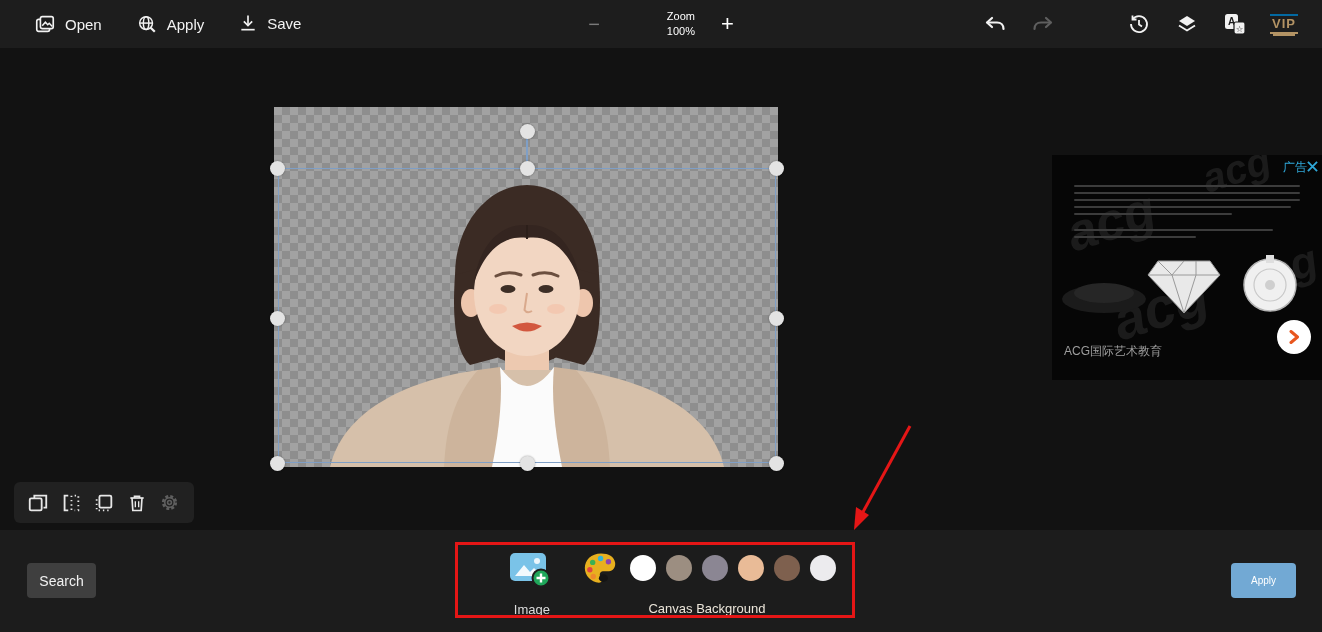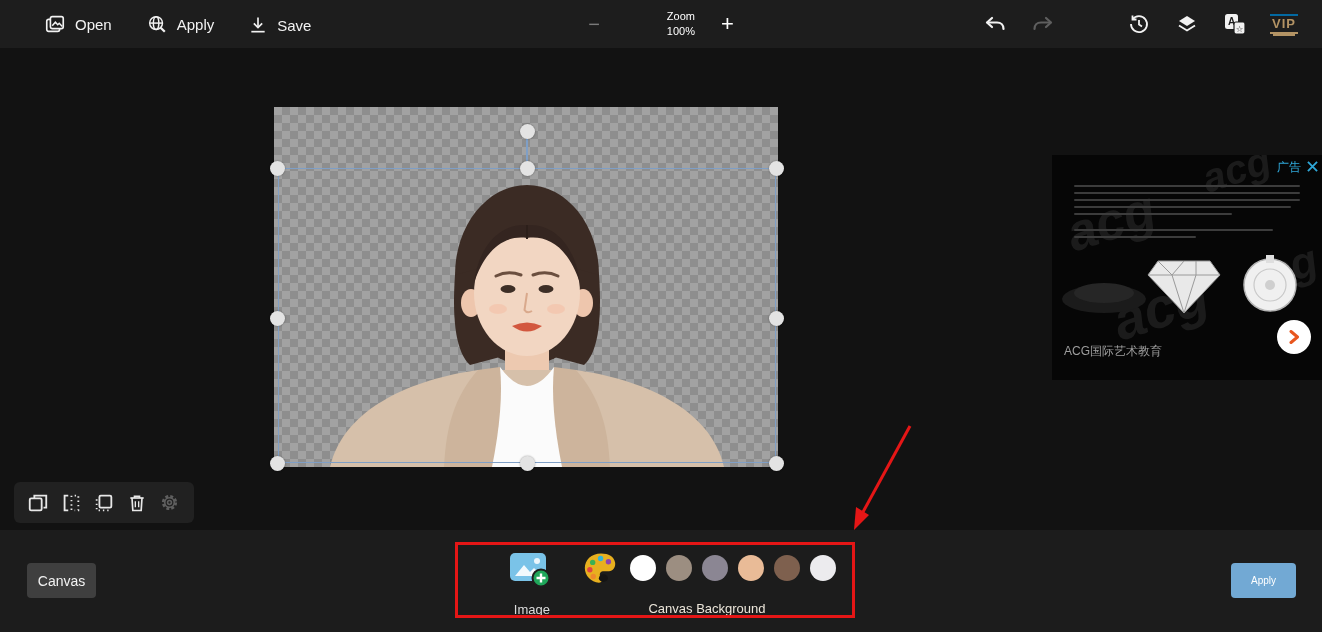--- a/index.html
+++ b/index.html
@@ -1,21 +1,21 @@
 <!DOCTYPE html>
 <html><head>
 <meta charset="utf-8">
 <style>
   * { margin:0; padding:0; box-sizing:border-box; }
   html,body { width:1322px; height:632px; background:#121212; font-family:"Liberation Sans", sans-serif; overflow:hidden; }
   #app { position:relative; width:1322px; height:632px; background:#121212; }
 
   
   .topbar { position:absolute; left:0; top:0; width:1322px; height:48px; background:#1d1d1d; display:flex; align-items:center; color:#f0f0f0; }
-  .tb-left { display:flex; align-items:flex-end; gap:34px; padding-left:44px; }
+  .tb-left { display:flex; align-items:flex-start; gap:34px; padding-left:34px; }
   .tb-btn { display:flex; align-items:center; gap:9px; font-size:15px; color:#f2f2f2; cursor:pointer; }
   .tb-btn svg { display:block; }
   .tb-center { position:absolute; left:0; right:0; top:0; height:48px; display:flex; align-items:center; justify-content:center; gap:26px; pointer-events:none; }
   .tb-center > * { pointer-events:auto; }
   .zoom-minus { color:#7a7a7a; font-size:20px; }
   .zoom-plus { color:#fff; font-size:22px; }
   .zoom-text { text-align:center; font-size:11px; line-height:15px; color:#fff;margin-left:41px; }
   .tb-right { position:absolute; right:0; top:0; height:48px; display:flex; align-items:center; gap:22px; padding-right:24px; }
   .tb-icon { display:flex; align-items:center; justify-content:center; width:26px; height:26px; cursor:pointer; }
   .vip-badge { color:#b39364; font-weight:bold; font-size:13px; letter-spacing:1px; border-top:2px solid #0369a1; border-bottom:2px solid #b39364; box-shadow:0 5px 0 -3px #b39364; padding:1px 2px; line-height:14px; }
@@ -32,21 +32,21 @@
   .rot-line { position:absolute; left:252px; top:28px; width:2px; height:36px; background:#7f9fc6; }
   .handle { position:absolute; width:15px; height:15px; border-radius:50%; background:#e3e3e3; box-shadow:0 0 2px rgba(0,0,0,.4); }
 
   
   .obj-toolbar { position:absolute; left:14px; top:482px; width:180px; height:41px; background:#212121; border-radius:6px; display:flex; align-items:center; justify-content:space-around; padding:0 8px; }
   .obj-icon { width:24px; height:24px; display:flex; align-items:center; justify-content:center; color:#e8e8e8; cursor:pointer; }
   .obj-icon.dim { color:#5f5f5f; }
 
   
   .ad { position:absolute; left:1052px; top:155px; width:270px; height:225px; background:#060606; overflow:hidden; }
-  .ad-badge-row { position:absolute; right:4px; top:4px; display:flex; align-items:center; gap:6px; color:#2fa7d8; font-size:12px; }
+  .ad-badge-row { position:absolute; right:4px; top:4px; display:flex; align-items:center; color:#2fa7d8; font-size:12px; }
   .ad-watermark { position:absolute; color:#8a8a8a; opacity:.16; font-weight:bold; font-style:italic; transform:rotate(-18deg); }
   .ad-par { position:absolute; left:22px; top:30px; width:226px; }
   .ad-par div { height:2px; background:#3c3c3c; margin-bottom:5px; border-radius:1px; }
   .ad-products { position:absolute; left:0; top:78px; width:270px; height:86px; }
   .ad-headline { position:absolute; left:12px; top:156px; color:#fff; font-size:21px; font-weight:bold; }
   .ad-subline { position:absolute; left:12px; top:188px; color:#9e9e9e; font-size:12px; }
   .ad-cta { position:absolute; left:225px; top:165px; width:34px; height:34px; border-radius:50%; background:#fff; display:flex; align-items:center; justify-content:center; cursor:pointer; }
   .remove-ads { position:absolute; left:1052px; top:401px; width:270px; text-align:center; color:#8f8f8f; font-size:15px; }
 
   
@@ -289,21 +289,21 @@
   </div>
 
 
   <svg class="hl-arrow" width="90" height="125" viewBox="0 0 90 125">
     <path d="M70 8 L23 94" stroke="#e51616" stroke-width="3" fill="none"></path>
     <polygon points="14,112 29,97 16,89" fill="#e51616"></polygon>
   </svg>
   <div class="hl-rect"></div>
 
   <div class="footer">
-    <button class="btn-cancel">Canvas</button>
+    <button class="btn-cancel">Search</button>
     <button class="btn-apply">Apply</button>
 
     <div class="panel">
       <div class="image-item">
         <span>
           <svg width="42" height="38" viewBox="0 0 42 38">
             <rect x="2" y="2" width="36" height="28" rx="5" fill="#7ac3e8"></rect>
             <circle cx="29" cy="10" r="3" fill="#ffffff" opacity=".85"></circle>
             <path d="M7 25 L16 14 L22 21 L26 17 L34 25 Z" fill="#ffffff" opacity=".9"></path>
             <circle cx="33" cy="27" r="8.5" fill="#1fa65a" stroke="#1d1d1d" stroke-width="2"></circle>

